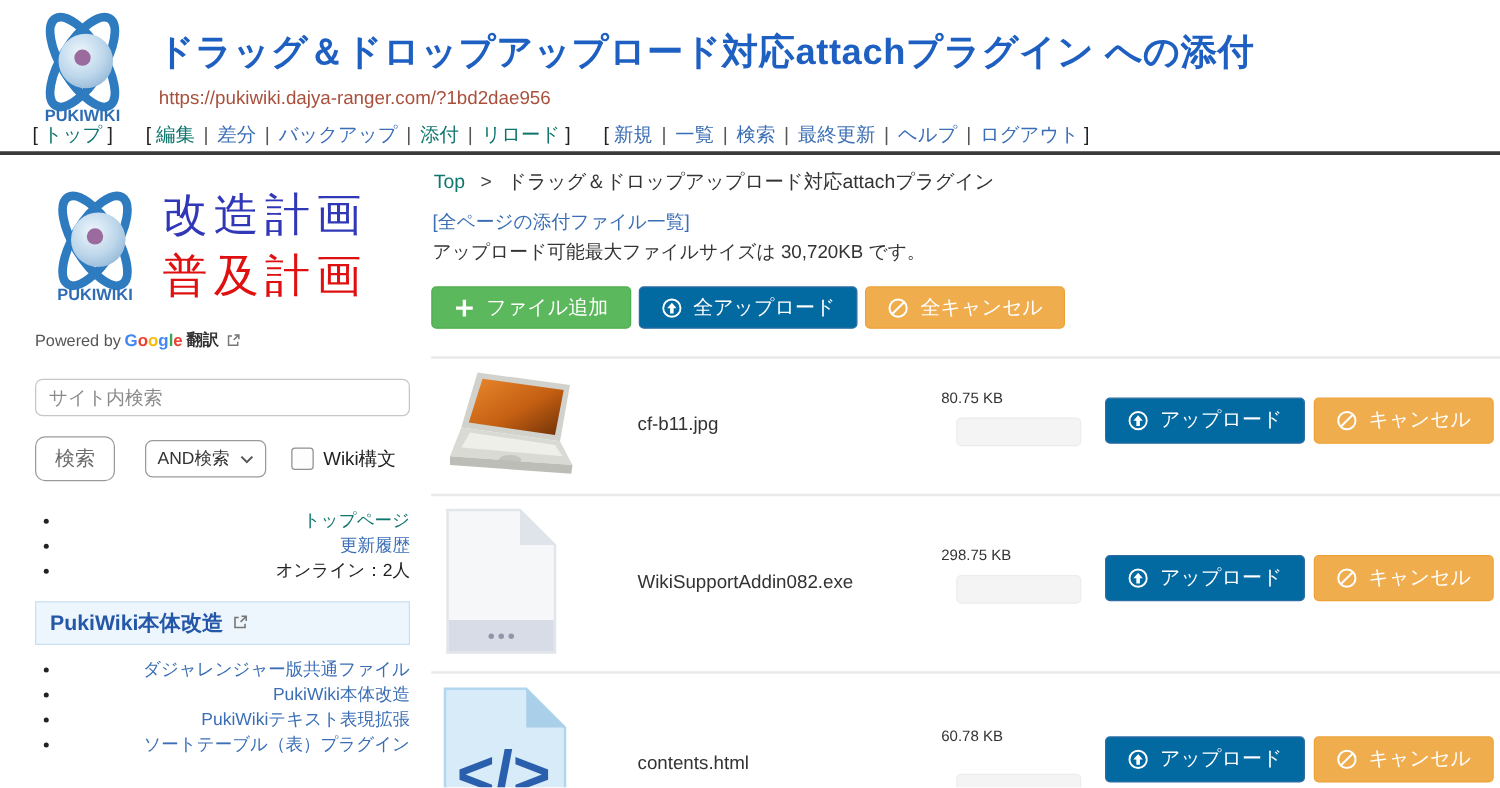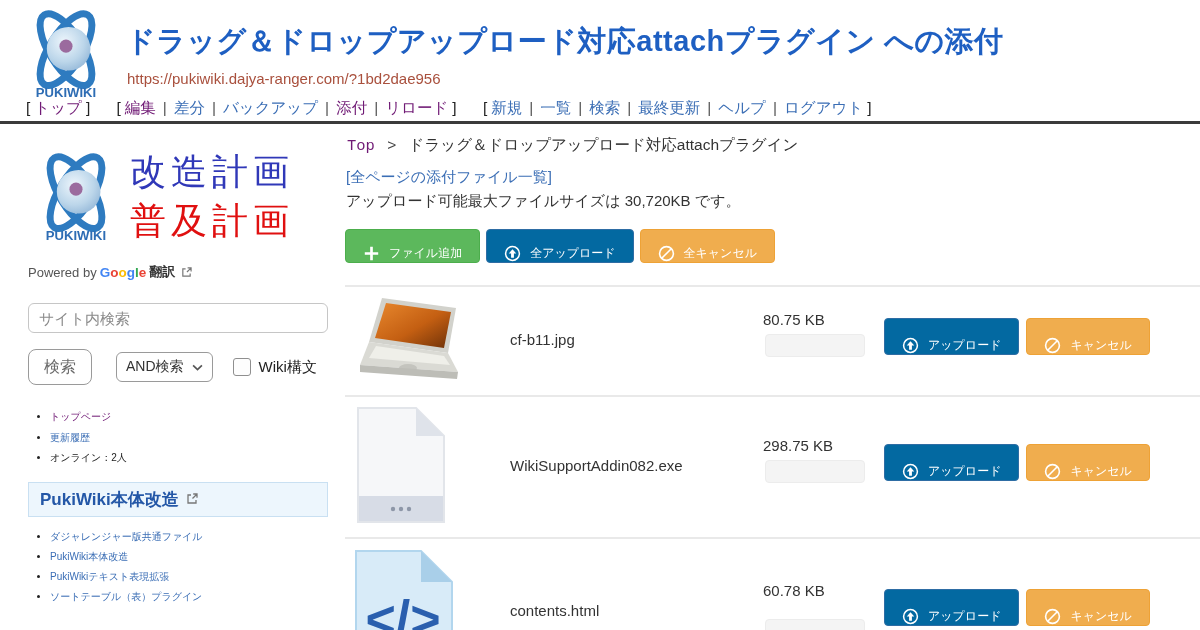--- a/index.html
+++ b/index.html
@@ -11,21 +11,21 @@
   .logo-main { position:absolute; left:18px; top:6px; width:96px; height:96px; }
   .page-title { position:absolute; left:126px; top:22px; font-size:29px; font-weight:bold;
                 color:#1e5fc2; letter-spacing:0.5px; white-space:nowrap; }
   .page-url { position:absolute; left:127px; top:70px; font-size:15px; color:#a9503d; }
 
   .navbar { position:absolute; left:22px; top:98px; font-size:15.5px; white-space:nowrap; }
   .navbar .bracket { color:#222; margin:0 4px; }
   .navbar .sep { color:#555; margin:0 7px; }
   .navbar .grp { margin-right:14px; }
   a.lnk-b { color:#3b6eb5; text-decoration:none; cursor:pointer; }
-  a.lnk-v { color:#701a75; text-decoration:none; cursor:pointer;font-family:Liberation Mono, monospace; }
+  a.lnk-v { color:#0f766e; text-decoration:none; cursor:pointer; }
   .nav-divider { position:absolute; left:0; top:121px; width:1200px; height:3px; background:#3b3b3b; }
 
   
   .sidebar { position:absolute; left:28px; top:138px; width:300px; }
   .side-logo { display:flex; align-items:center; height:118px; }
   .side-logo svg { width:96px; height:96px; }
   .side-logo-txt { margin-left:6px; line-height:1.35; font-weight:400; font-size:36px; letter-spacing:5px; }
   .slt-blue { color:#3038b8; }
   .slt-red  { color:#e01010; }
 
@@ -43,49 +43,49 @@
 
   .search-row { margin-top:16px; display:flex; align-items:center; }
   .search-btn { width:64px; height:36px; background:#fff; border:1px solid #9a9a9a; border-radius:8px;
                 font-size:16px; color:#6b6b6b; font-family:inherit; cursor:pointer; }
   .and-select { margin-left:24px; height:30px; border:1px solid #9a9a9a; border-radius:6px;
                 display:flex; align-items:center; gap:8px; padding:0 9px; font-size:14px; color:#333; cursor:pointer; }
   .wiki-check { margin-left:20px; width:18px; height:18px; border:1px solid #8f8f8f; border-radius:3px;
                 background:#fdfdfd; cursor:pointer; }
   .wiki-label { margin-left:8px; font-size:15px; color:#222; }
 
-  ul.side-list { margin-top:22px; list-style:disc; padding-left:22px; font-size:10px; line-height:19.5px; color:#222; }
+  ul.side-list { margin-top:22px; list-style:disc; padding-left:22px; font-size:14px; line-height:19.5px; color:#222;text-align:right; }
   ul.side-list li { margin-bottom:0.5px; }
   ul.side-list.second { margin-top:10px; }
 
   .side-box { margin-top:14px; width:300px; background:#edf6fd; border:1px solid #c9e0f2; padding:5px 11px; }
   .side-box .ttl { font-size:17px; font-weight:bold; color:#2457a7; }
 
   .ext-icon { display:inline-block; vertical-align:baseline; margin-left:3px; }
 
   
   .breadcrumb { position:absolute; left:347px; top:135px; font-size:15.5px; color:#333; }
   .breadcrumb .sep { margin:0 8px; color:#444; }
   .attach-list-link { position:absolute; left:346px; top:168px; font-size:15px; }
   .maxsize { position:absolute; left:346px; top:192px; font-size:15px; color:#333; }
 
   .toolbar { position:absolute; left:345px; top:229px; display:flex; gap:6px; }
-  .btn { display:inline-flex; align-items:flex-end; justify-content:center; gap:9px; height:34px;
-         border-radius:4px; color:#fff; font-size:12px; font-family:inherit; cursor:pointer; border:1px solid; padding:0 17px; }
+  .btn { display:inline-flex; align-items:center; justify-content:center; gap:9px; height:34px;
+         border-radius:4px; color:#fff; font-size:16px; font-family:inherit; cursor:pointer; border:1px solid; padding:0 17px; }
   .btn-green  { background:#5cb85c; border-color:#4cae4c; }
   .btn-blue   { background:#0369a1; border-color:#2e6da4; }
   .btn-orange { background:#f0ad4e; border-color:#eea236; }
 
   .file-row { position:absolute; left:345px; width:855px; border-top:2px solid #e9e9e9; }
   .row-1 { top:285px; height:110px; }
   .row-2 { top:395px; height:142px; }
   .row-3 { top:537px; height:95px; }
   .file-icon { position:absolute; left:7px; }
   .file-name { position:absolute; left:165px; font-size:15px; color:#333; }
-  .file-size { position:absolute; left:418px; font-size:15px; color:#333; }
+  .file-size { position:absolute; left:408px; font-size:12px; color:#333; }
   .progress  { position:absolute; left:420px; width:100px; height:23px; background:#f4f4f4;
                border:1px solid #ececec; border-radius:4px; }
   .row-btns  { position:absolute; left:539px; display:flex; gap:7px; }
   .row-btns .btn { height:37px; }
 </style>
 </head>
 <body>
 
 <div class="page">
 

